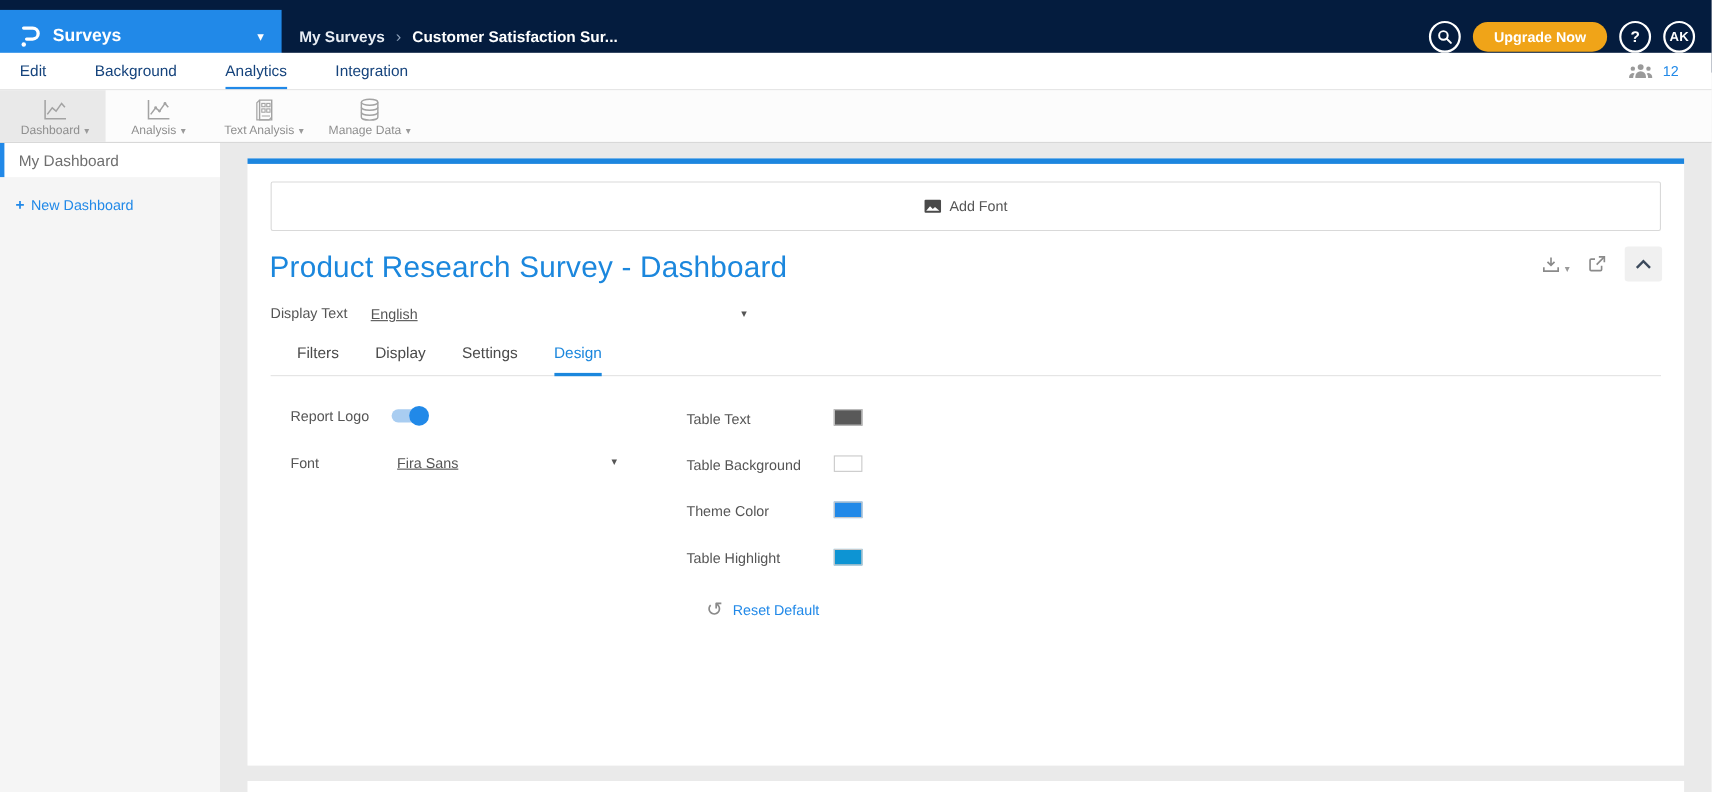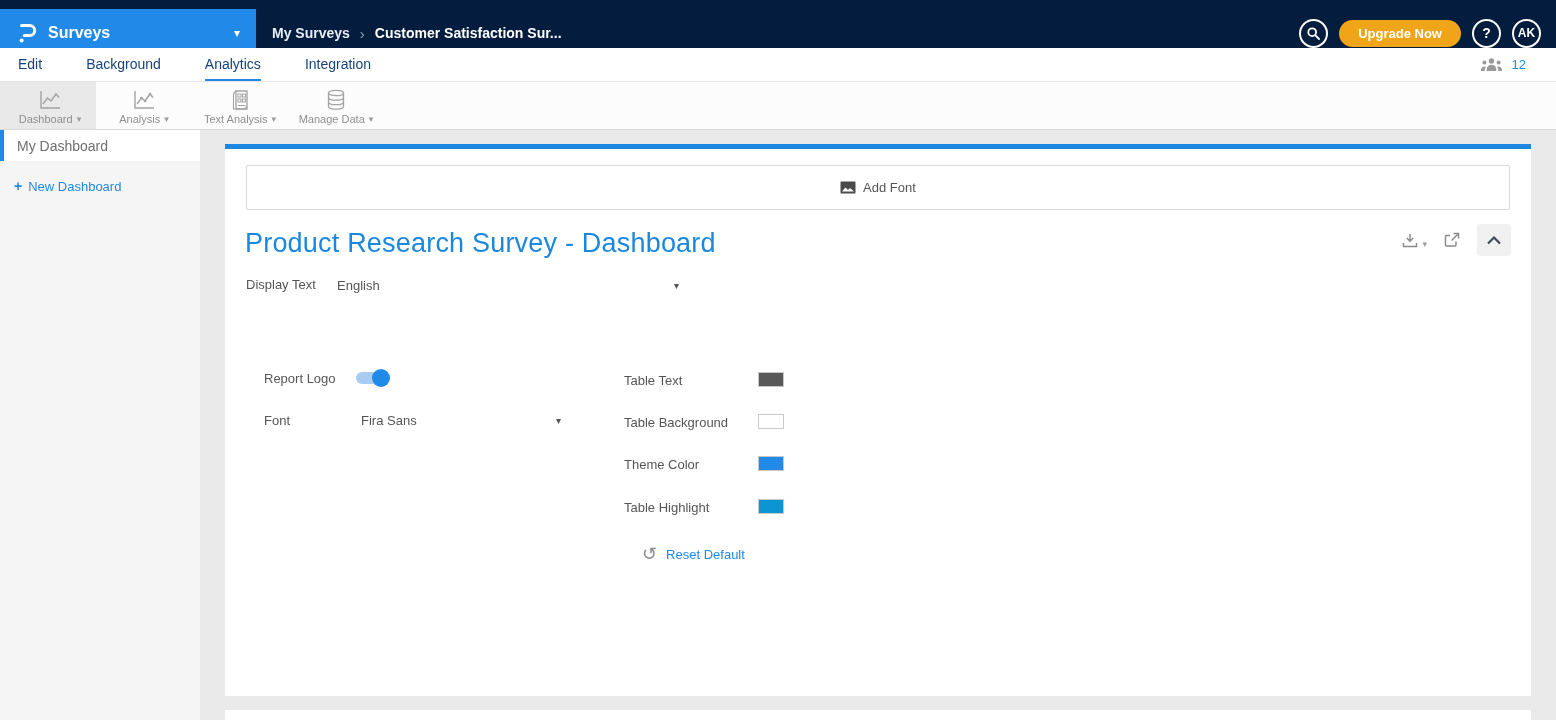--- a/index.html
+++ b/index.html
@@ -77,21 +77,21 @@
     align-items:center; gap:16px; }
   .dl-group { display:flex; align-items:flex-end; gap:3px; cursor:pointer; }
   .mini-caret { font-size:9px; color:#9a9a9a; }
   .collapse-btn { width:34px; height:32px; background:#f0f0f0; border:none;
     border-radius:3px; display:flex; align-items:center; justify-content:center;
     cursor:pointer; }
   .display-row { position:absolute; left:21px; top:131px; width:440px; height:20px; }
   .display-label { position:absolute; left:0; top:2px; font-size:13px; color:#555; }
   .lang-select { position:absolute; left:91px; top:0; width:342px; height:20px;
     display:flex; align-items:center; justify-content:space-between; cursor:pointer; }
-  .lang-value { font-size:13px; color:#555; }
+  .lang-value { font-size:13px; color:#555;text-decoration:underline; }
   .select-caret { font-size:10px; color:#555; }
 
   
   .tabs-row { position:absolute; left:21px; top:168px; width:1264px; height:30px;
     border-bottom:1px solid #e3e3e3; display:flex; padding-left:24px; gap:33px; }
   .tab { font-size:14px; color:#4a4a4a; padding-bottom:8px; height:30px;
     cursor:pointer; }
   .tab.active { color:#1b87dd; border-bottom:3px solid #1b87dd; }
 
   
@@ -288,20 +288,26 @@
   </div>
 
   <div class="display-row">
     <span class="display-label">Display Text</span>
     <div class="lang-select">
       <span class="lang-value">English</span>
       <span class="select-caret">▾</span>
     </div>
   </div>
 
+  <div class="tabs-row">
+    <span class="tab">Filters</span>
+    <span class="tab">Display</span>
+    <span class="tab">Settings</span>
+    <span class="tab active">Design</span>
+  </div>
 
   <span class="design-label lbl-report">Report Logo</span>
   <div class="toggle">
     <div class="toggle-knob"></div>
   </div>
 
   <span class="design-label lbl-font">Font</span>
   <div class="font-select">
     <span class="lang-value">Fira Sans</span>
     <span class="select-caret">▾</span>

